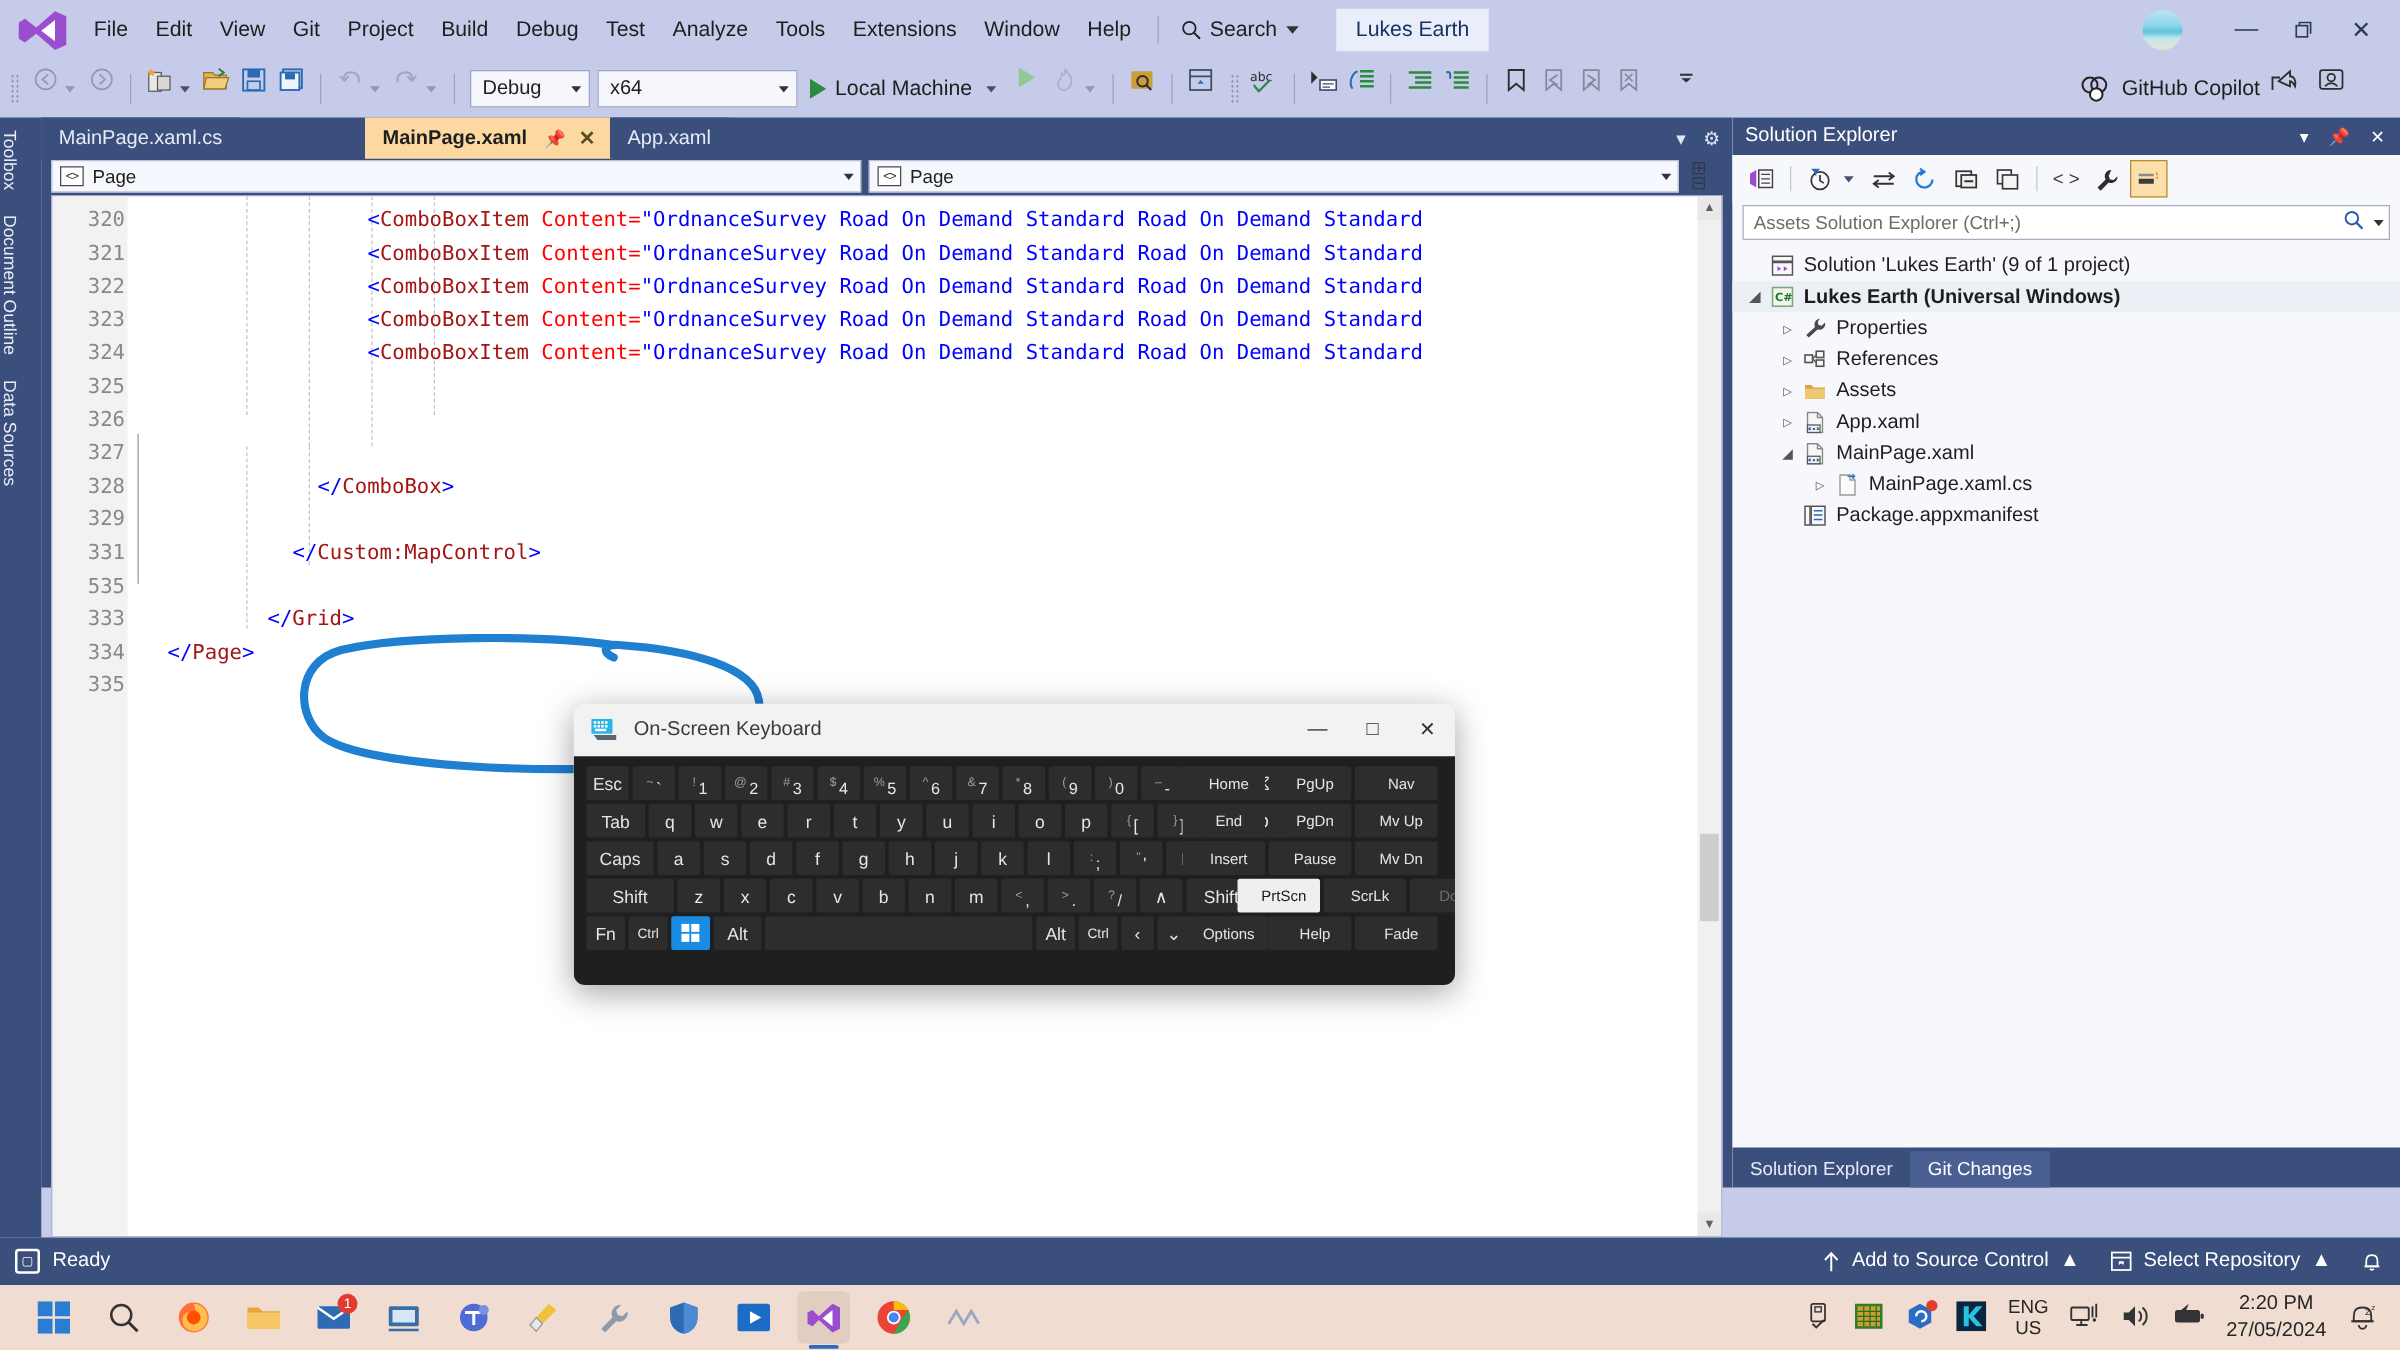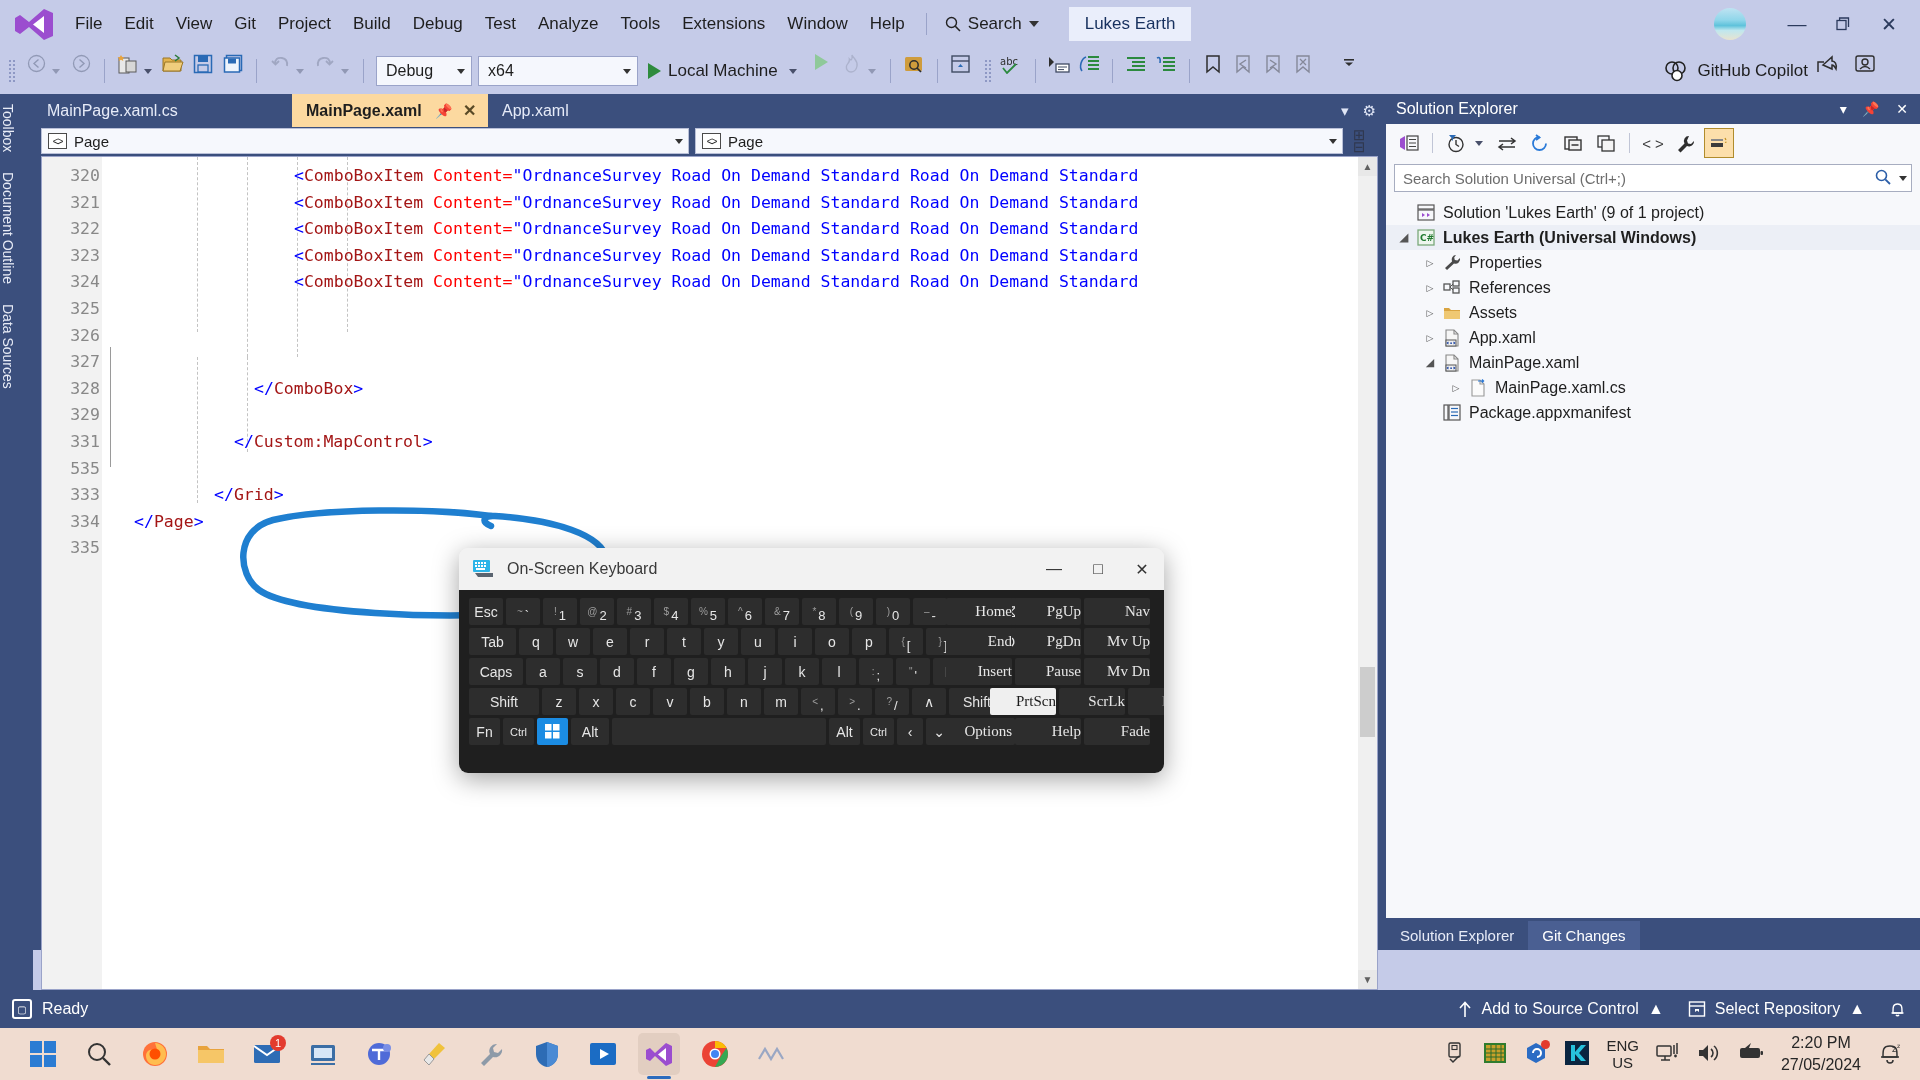--- a/index.html
+++ b/index.html
@@ -137,37 +137,37 @@
   .tb-apps { display:flex; align-items:center; gap:14px; padding-left:22px; }
   .tbi { width:42px;height:42px; display:flex; align-items:center; justify-content:center; position:relative; border-radius:5px; }
   .tbi.act { background:#e2cec1; }
   .tbi .underline { position:absolute; bottom:-4px; left:9px; width:24px; height:3px; background:#2b6bbd; border-radius:2px; }
   .badge { position:absolute; top:2px; right:2px; width:16px;height:16px;border-radius:50%;background:#e33b2e;color:#fff;font-size:11px;display:flex;align-items:center;justify-content:center; }
   .tray { margin-left:auto; display:flex; align-items:center; gap:17px; padding-right:16px; font-size:13px; color:#262626; }
   .lang { text-align:center; line-height:17px; font-size:15px; }
   .clock { text-align:center; line-height:22px; font-size:16px; }
 
   
-  .osk { position:absolute; left:459px; top:548px; width:705px; height:225px; background:#f2f2f2;
+  .osk { position:absolute; left:459px; top:563px; width:705px; height:225px; background:#f2f2f2;
          border-radius:9px; box-shadow:0 6px 26px rgba(0,0,0,.36); overflow:hidden; }
   .osk-title { height:42px; display:flex; align-items:center; padding-left:14px; font-size:16px; color:#3a3a3a; background:#f2f2f2; }
   .osk-ico { width:22px;height:18px; margin-right:12px; position:relative; }
   .osk-wb { width:44px;height:42px; display:flex; align-items:center; justify-content:center; color:#333; font-size:16px; }
   .osk-body { position:absolute; left:0; top:42px; width:705px; height:183px; background:#1f1f1f; padding:8px 8px 10px 10px; }
   .krow { display:flex; gap:3px; margin-bottom:3px; }
   .key { background:#2d2d2d; color:#e6e6e6; height:27px; border-radius:2px; display:flex; align-items:center; justify-content:center;
          font-size:14px; position:relative; flex:0 0 auto; }
   .key.dual { flex-direction:row; align-items:flex-end; justify-content:center; padding-bottom:2px; gap:2px; }
   .key .up { font-size:10px; color:#9d9d9d; position:relative; top:-6px; }
   .key .lo { font-size:13px; }
   .key.hl { background:#efefef; color:#1a1a1a;margin-left:44px; }
   .key.dim { color:#6e6e6e; }
   .key.winkey { background:#1b8ce3; }
   .kpad { position:absolute; right:10px; top:8px; width:208px; }
-  .kpad .krow .key { height:27px; width:66px; justify-content:flex-end; padding-left:8px; font-size:15px;font-family:Liberation Serif, serif; }
+  .kpad .krow .key { height:27px; width:66px; justify-content:center; padding-left:8px; font-size:12px; }
 
   
   .annot { position:absolute; left:200px; top:410px; pointer-events:none; }
 </style>
 </head>
 <body>
 
 <div id="app">
 
  <div class="vs-window">
@@ -610,21 +610,21 @@
       </span>
       <span class="se-ico active">
         <svg width="18" height="17" viewBox="0 0 18 17">
               <rect x="1" y="8" width="12" height="4" fill="#3b3b3b"></rect>
               <rect x="1" y="4" width="12" height="2" fill="#8a8a8a"></rect>
               <path d="M15 3 L16 5 M16.5 7 L15 7.5" stroke="#c09020" stroke-width="1.2"></path>
             </svg>
       </span>
     </div>
     <div class="se-search">
-      <span>Search Solution Universal (Ctrl+;)</span>
+      <span>Assets Solution Explorer (Ctrl+;)</span>
       <span class="mag">
         <svg width="16" height="16" viewBox="0 0 16 16">
               <circle cx="6.5" cy="6.5" r="5" fill="none" stroke="#2b5ea8" stroke-width="1.6"></circle>
               <line x1="10.3" y1="10.3" x2="15" y2="15" stroke="#2b5ea8" stroke-width="1.8"></line>
             </svg>
       </span>
       <span class="cc"></span>
     </div>
     <div class="se-tree" id="se-tree">
           <div class="tr" style="padding-left: 8px;">

